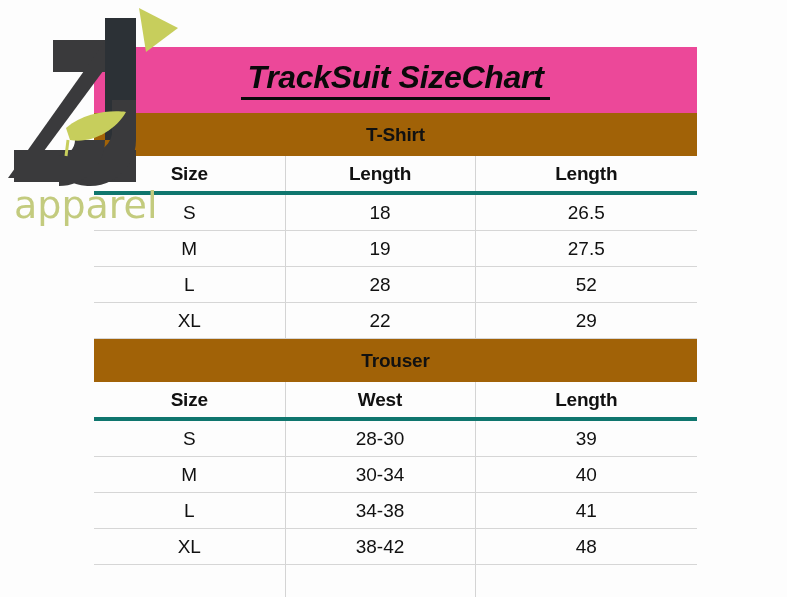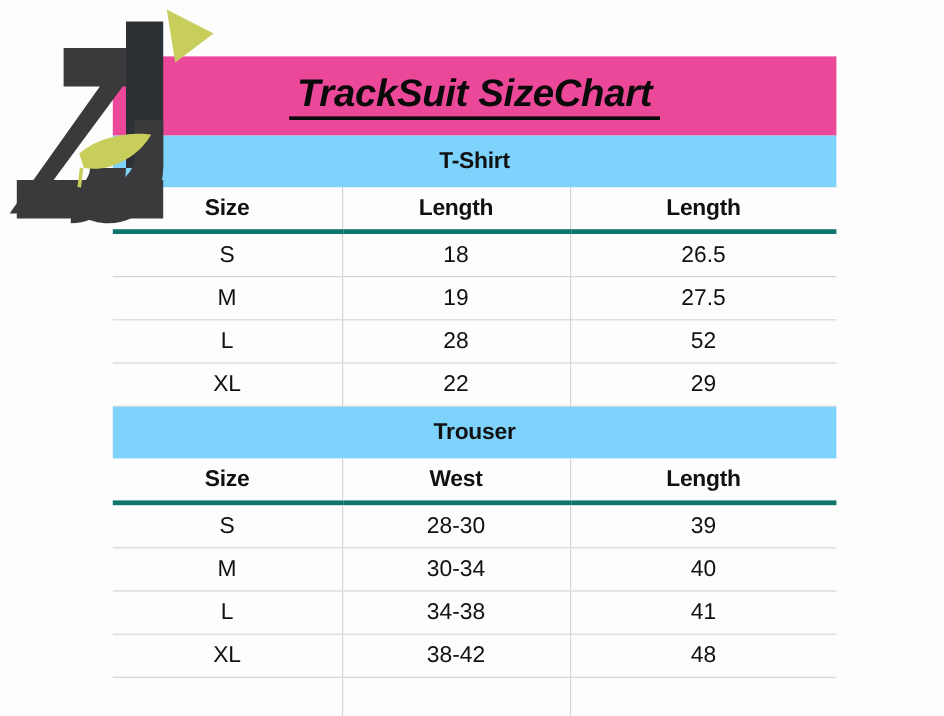--- a/index.html
+++ b/index.html
@@ -61,21 +61,21 @@
     font-style: italic;
     color: #0a0a0a;
     border-bottom: 3px solid #0a0a0a;
     padding: 0 6px 2px 6px;
     line-height: 1.08;
     white-space: nowrap;
     letter-spacing: -0.3px;
   }
 
   .section-band {
-    background: #7dd3fc;
+    background: #a16207;
     height: 43px;
     display: flex;
     align-items: center;
     justify-content: center;
     box-sizing: border-box;
   }
   .section-text {
     font-size: 19px;
     font-weight: bold;
     color: #111111;
@@ -129,20 +129,21 @@
 
     <polygon points="97,18 128,18 128,140 97,140" fill="#2c3136"></polygon>
 
     <path d="M128,100 L128,140 A46,46 0 0 1 56,178 L72,150 A22,22 0 0 0 104,134 L104,100 Z" fill="#3a3a3c"></path>
 
     <path d="M97,140 A46,46 0 0 1 51,186 L51,156 A16,16 0 0 0 67,140 Z" fill="#3a3a3c"></path>
 
     <path d="M58,128 C76,112 104,110 118,112 C108,130 84,144 62,140 Z" fill="#c7ce5c"></path>
     <path d="M60,140 L58,156" stroke="#c7ce5c" stroke-width="3" fill="none"></path>
   </svg>
+  <div class="logo-word">apparel</div>
 </div>
 
 <div class="chart">
 
   <div class="title-band">
     <span class="title-text">TrackSuit SizeChart</span>
   </div>
 
   <div class="section-band">
     <span class="section-text">T-Shirt</span>

